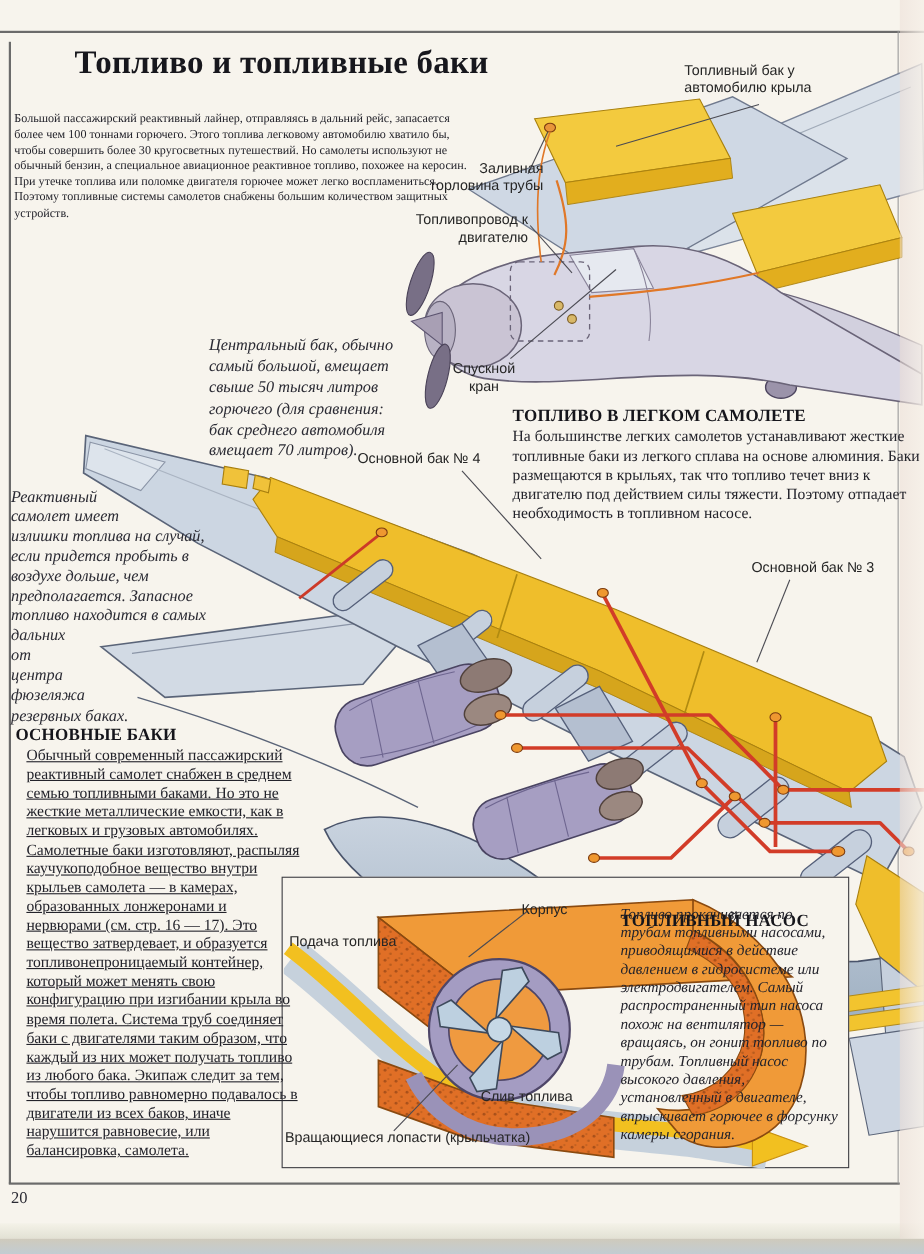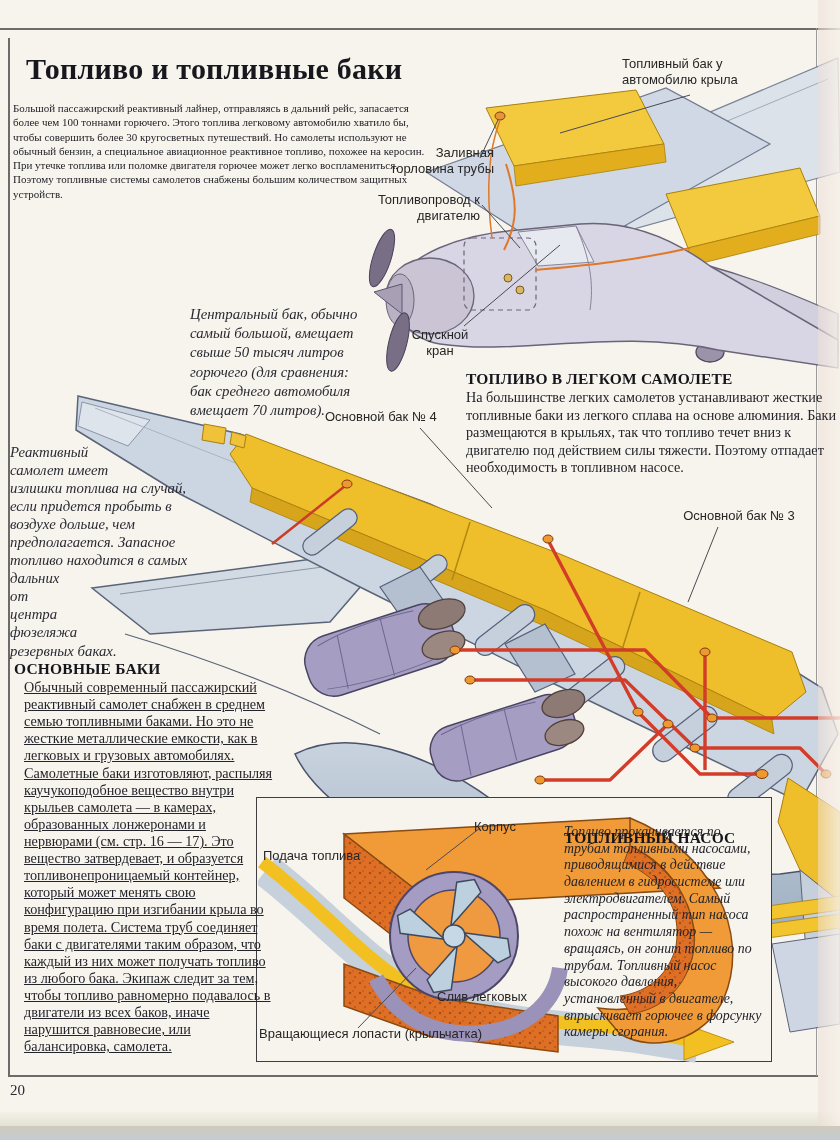--- a/index.html
+++ b/index.html
@@ -210,21 +210,21 @@
   <g stroke="#4a4a52" stroke-width="1" fill="none">
     <path d="M222,28 L168,70"></path>
     <path d="M100,228 L158,168"></path>
   </g>
 </svg>
 
 <div class="abs" style="left:0;top:1112px;width:840px;height:14px;background:linear-gradient(#f4f2e8,#e2e1d4);"></div>
 <div class="abs" style="left:0;top:1126px;width:840px;height:14px;background:linear-gradient(#cfcabc,#c2ccd2);"></div>
 <div class="abs" style="left:818px;top:0;width:22px;height:1126px;background:linear-gradient(to right,rgba(236,222,214,0.55),rgba(246,240,232,0.85));pointer-events:none;"></div>
 
-<h1 id="title" class="abs" style="margin:12px;">Топливо и топливные баки</h1>
+<h1 id="title" class="abs" style="margin:0;text-align:right;">Топливо и топливные баки</h1>
 <p id="intro" class="abs para" style="margin:0;">Большой пассажирский реактивный лайнер, отправляясь в дальний рейс, запасается более чем 100 тоннами горючего. Этого топлива легковому автомобилю хватило бы, чтобы совершить более 30 кругосветных путешествий. Но самолеты используют не обычный бензин, а специальное авиационное реактивное топливо, похожее на керосин. При утечке топлива или поломке двигателя горючее может легко воспламениться. Поэтому топливные системы самолетов снабжены большим количеством защитных устройств.</p>
 
 <div id="note-central" class="abs note">Центральный бак, обычно
 самый большой, вмещает
 свыше 50 тысяч литров
 горючего (для сравнения:
 бак среднего автомобиля
 вмещает 70 литров).</div>
 <div id="note-reserve" class="abs note">Реактивный
 самолет имеет
@@ -253,16 +253,16 @@
 <div id="lbl-fil" class="lbl">Заливная
 горловина трубы</div>
 <div id="lbl-fle" class="lbl">Топливопровод к
 двигателю</div>
 <div id="lbl-drn" class="lbl">Спускной
 кран</div>
 <div id="lbl-t4" class="lbl">Основной бак № 4</div>
 <div id="lbl-t3" class="lbl">Основной бак № 3</div>
 <div id="lbl-cas" class="lbl">Корпус</div>
 <div id="lbl-fin" class="lbl">Подача топлива</div>
-<div id="lbl-fou" class="lbl">Слив легковых</div>
+<div id="lbl-fou" class="lbl">Слив топлива</div>
 <div id="lbl-imp" class="lbl">Вращающиеся лопасти (крыльчатка)</div>
 
 <div id="page-num" class="abs">20</div>
 
 </body></html>

